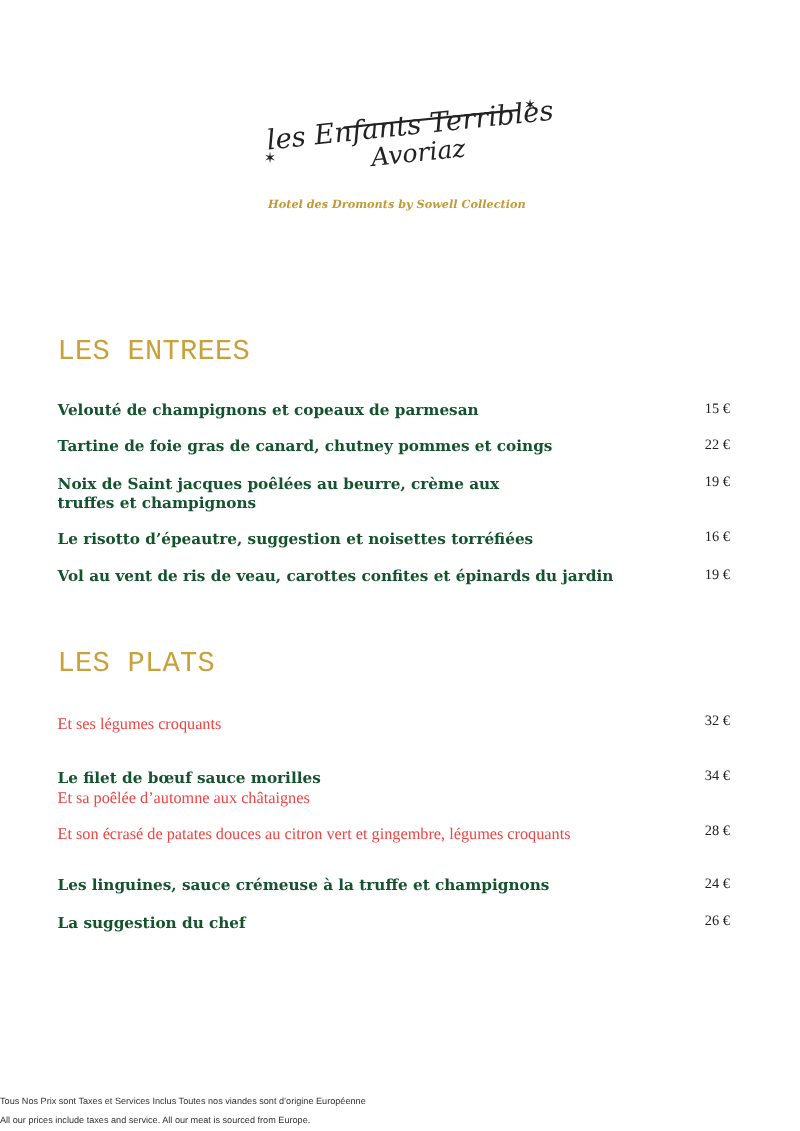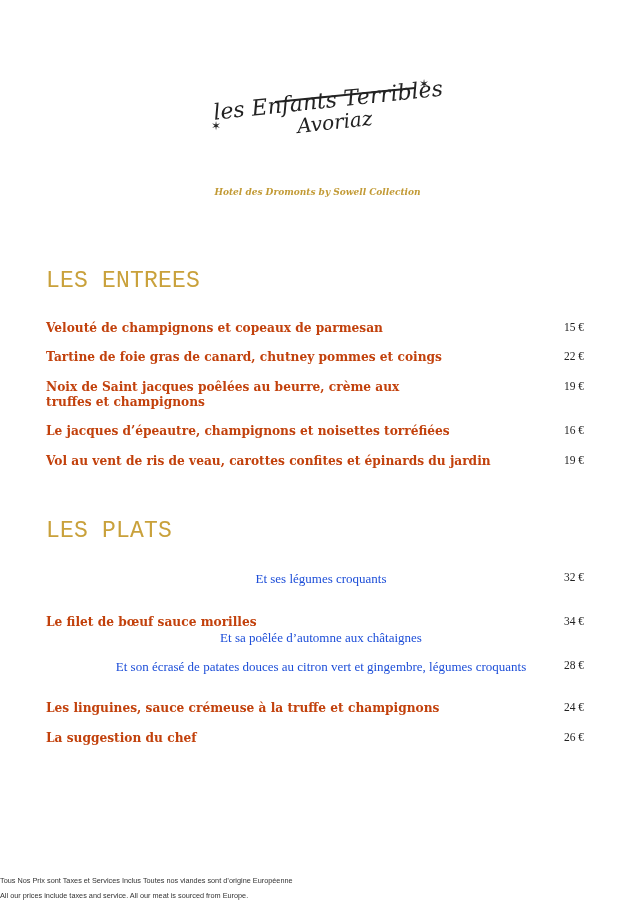--- a/index.html
+++ b/index.html
@@ -1,22 +1,22 @@
 <!DOCTYPE html>
 <html><head>
   <meta charset="utf-8">
   <style>
     html, body { margin: 0; padding: 0; background: #ffffff; }
     body { width: 640px; height: 905px; position: relative; overflow: hidden; font-family: "DejaVu Serif", serif; color: #111; }
     .logo { position: absolute; left: 205px; top: 68px; width: 250px; height: 70px; }
-    .hotel { position: absolute; left: 0; width: 635px; top: 159px; text-align: center; font-family: "DejaVu Serif", serif; font-style: italic; font-weight: bold; font-size: 9px; color: #C29A35; margin-top: 28px; }
+    .hotel { position: absolute; left: 0; width: 635px; top: 159px; text-align: center; font-family: "DejaVu Serif", serif; font-style: italic; font-weight: bold; font-size: 9px; color: #C29A35; }
     .section-title { position: absolute; left: 46px; font-family: Liberation Mono, monospace; font-size: 23px; color: #C9A13B; letter-spacing: 0.2px; }
     .item { position: absolute; left: 46px; width: 550px; }
-    .item-name { font-family: "DejaVu Serif", serif; font-weight: bold; font-size: 12.2px; line-height: 15px; color: #c2410c; width: 440px; }
-    .item-desc { font-family: "Liberation Serif", serif; font-size: 13px; line-height: 15px; color: #1d4ed8; text-align: center; }
+    .item-name { font-family: "DejaVu Serif", serif; font-weight: bold; font-size: 12.2px; line-height: 15px; color: #14532d; width: 440px; }
+    .item-desc { font-family: "Liberation Serif", serif; font-size: 13px; line-height: 15px; color: #ef4444; }
     .price { position: absolute; right: 12px; top: 0; font-family: Liberation Serif, serif; font-size: 11.5px; color: #222; }
     .footer { position: absolute; left: 0; width: 640px; text-align: left; font-family: "Liberation Sans", sans-serif; font-size: 7.3px; color: #333; }
   </style>
 </head>
 <body>
 
 <svg class="logo" viewBox="0 0 250 70">
   <text x="8" y="40" font-family="DejaVu Serif, serif" font-style="italic" font-size="22" fill="#222" transform="rotate(-6 120 35)">les Enfants Terribles</text>
   <line x1="70" y1="34" x2="210" y2="20" stroke="#222" stroke-width="1.8"></line>
   <text x="92" y="62" font-family="DejaVu Serif, serif" font-style="italic" font-size="20" fill="#222" transform="rotate(-6 120 55)">Avoriaz</text>
@@ -34,21 +34,21 @@
 </div>
 <div class="item" style="top:350px">
   <div class="item-name">Tartine de foie gras de canard, chutney pommes et coings</div>
   <div class="price">22 €</div>
 </div>
 <div class="item" style="top:380px">
   <div class="item-name" style="width:400px">Noix de Saint jacques poêlées au beurre, crème aux truffes et champignons</div>
   <div class="price">19 €</div>
 </div>
 <div class="item" style="top:424px">
-  <div class="item-name">Le jacques d’épeautre, champignons et noisettes torréfiées</div>
+  <div class="item-name">Le risotto d’épeautre, suggestion et noisettes torréfiées</div>
   <div class="price">16 €</div>
 </div>
 <div class="item" style="top:454px">
   <div class="item-name" style="width:470px">Vol au vent de ris de veau, carottes confites et épinards du jardin</div>
   <div class="price">19 €</div>
 </div>
 
 <div class="section-title" style="top:518px">LES PLATS</div>
 
 <div class="item" style="top:571px">

